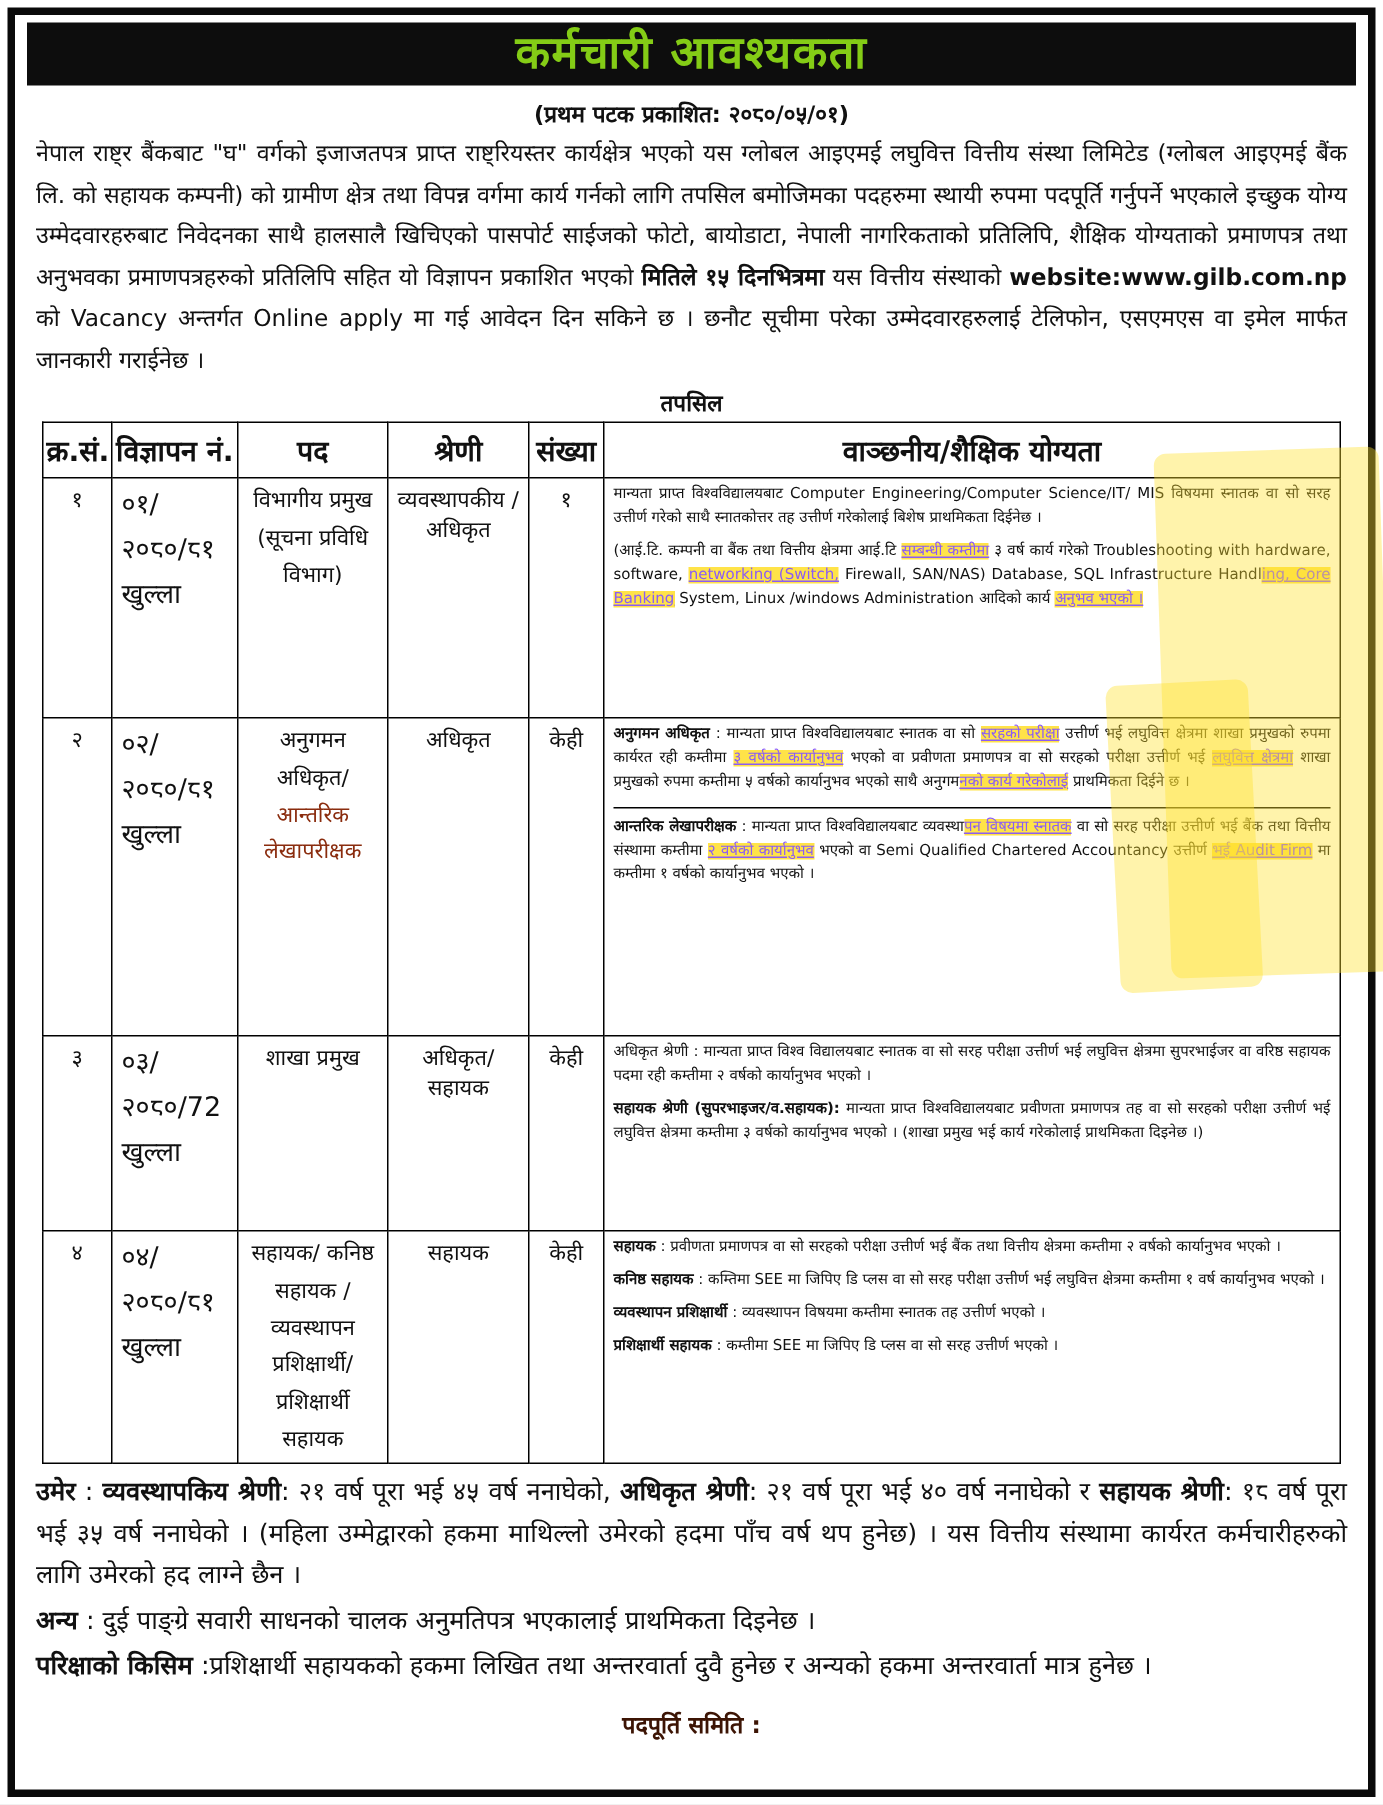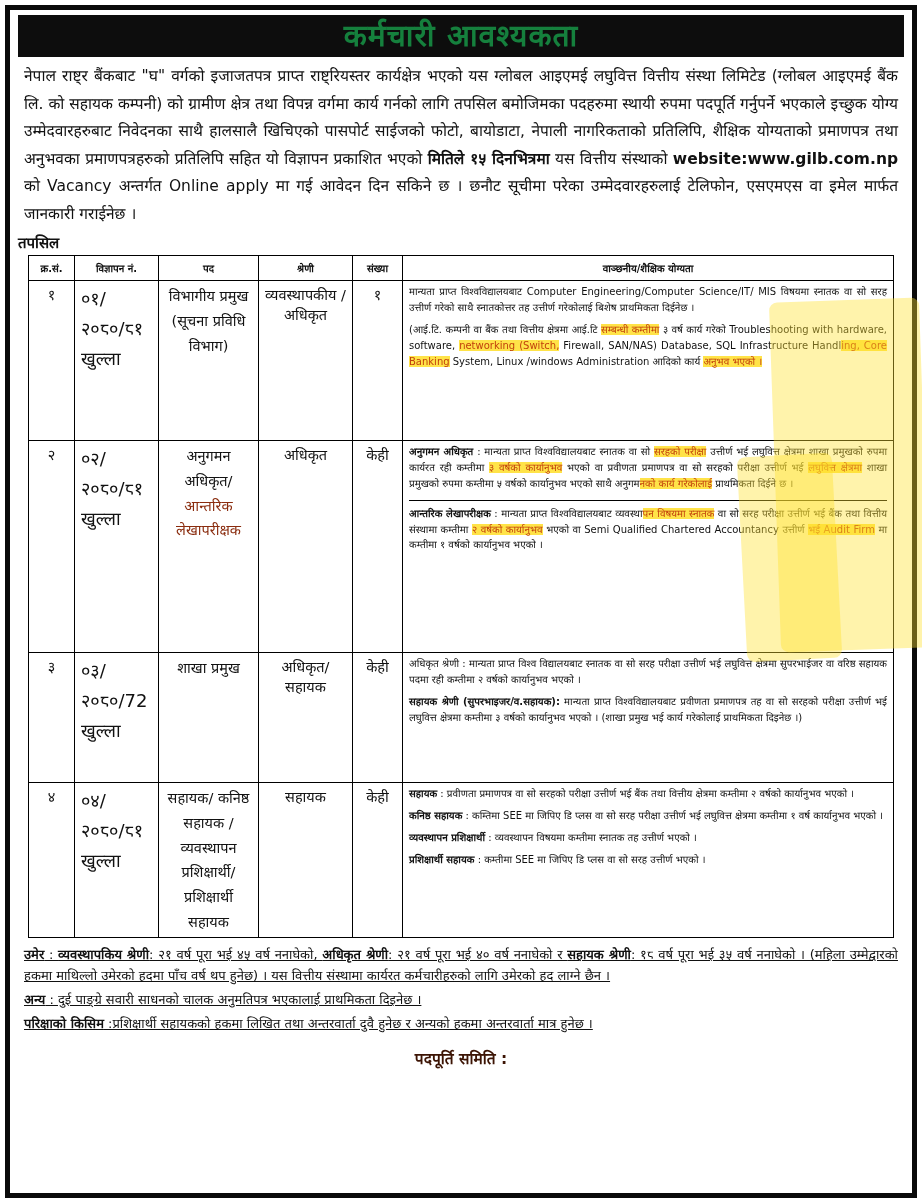--- a/index.html
+++ b/index.html
@@ -1,60 +1,61 @@
 <!DOCTYPE html>
 <html lang="ne"><head>
 <meta charset="utf-8">
 <style>
   html,body{margin:0;padding:0;background:#e8e8e8;}
   body{font-family:"DejaVu Sans","Liberation Sans",sans-serif;color:#111;}
   .page{position:relative;width:922px;height:1203px;background:#fff;box-sizing:border-box;margin:0 auto;}
   .frame{position:absolute;inset:5px;border:5px solid #0a0a0a;box-sizing:border-box;padding:4px 8px;overflow:hidden;background:#fff;}
 
-  .titlebar{background:#0d0d0d;color:#15803d;text-align:center;height:42px;line-height:42px;
+  .titlebar{background:#0d0d0d;color:#84cc16;text-align:center;height:42px;line-height:42px;
     font-size:30px;font-weight:bold;letter-spacing:1px;margin:1px 0 6px 0;}
   .published{text-align:center;font-weight:bold;font-size:15px;margin:8px 0 4px 0;}
 
   .intro{font-size:15.5px;line-height:1.78;text-align:justify;margin:2px 6px 0 6px;}
   .intro .b{font-weight:bold;}
 
-  .tapasil{text-align:left;font-weight:bold;font-size:15px;margin:4px 0 3px 0;}
+  .tapasil{text-align:center;font-weight:bold;font-size:15px;margin:4px 0 3px 0;}
 
   table.vac{border-collapse:collapse;table-layout:fixed;width:866px;margin:0 auto;}
   table.vac th,table.vac td{border:1.6px solid #000;vertical-align:top;padding:3px 6px;box-sizing:border-box;}
-  table.vac th{font-size:10px;font-weight:bold;text-align:center;padding:5px 2px;}
+  table.vac th{font-size:19px;font-weight:bold;text-align:center;padding:5px 2px;}
   td.c{text-align:center;font-size:14.5px;padding-top:8px;}
   td.adno{font-size:18px;white-space:pre-line;padding-top:8px;padding-left:9px;line-height:1.65;}
   td.post{text-align:center;font-size:14.5px;line-height:1.7;padding-top:8px;margin-left:36px;}
   td.qual{font-size:10px;line-height:1.58;text-align:justify;padding:4px 8px;}
   td.qual p{margin:0 0 6px 0;}
   td.qual p.rule{border-top:1.4px solid #000;padding-top:5px;margin-top:8px;}
   .b{font-weight:bold;}
   .red{color:#8a2c0e;}
-  .hl{background:rgba(255,222,40,.85);color:#c2410c;}
+  .hl{background:rgba(255,222,40,.85);color:#8b5cf6;text-decoration:underline;}
 
-  .notes{font-size:13px;line-height:1.62;margin:6px 6px 0 6px;text-align:justify;text-decoration:underline;}
+  .notes{font-size:17px;line-height:1.62;margin:6px 6px 0 6px;text-align:justify;}
   .notes p{margin:0 0 3px 0;}
 
   .committee{text-align:center;font-weight:bold;font-size:15.5px;color:#3c1404;margin:12px 0 8px 0;}
 
   .wm{position:absolute;background:rgba(255,225,45,.40);pointer-events:none;border-radius:8px;}
   .wm1{left:775px;top:300px;width:150px;height:350px;transform:rotate(-2deg);}
   .wm2{left:742px;top:455px;width:95px;height:205px;transform:rotate(-3deg);}
 </style>
 </head>
 <body>
 
 <div class="page">
   <div class="frame">
 
     <div class="titlebar">
       <span>कर्मचारी आवश्यकता</span>
     </div>
 
+    <div class="published">(प्रथम पटक प्रकाशित: २०८०/०५/०१)</div>
 
     <div class="intro"><span>नेपाल राष्ट्र बैंकबाट "घ" वर्गको इजाजतपत्र प्राप्त राष्ट्रियस्तर कार्यक्षेत्र भएको यस ग्लोबल आइएमई लघुवित्त वित्तीय संस्था लिमिटेड (ग्लोबल आइएमई बैंक लि. को सहायक कम्पनी) को ग्रामीण क्षेत्र तथा विपन्न वर्गमा कार्य गर्नको लागि तपसिल बमोजिमका पदहरुमा स्थायी रुपमा पदपूर्ति गर्नुपर्ने भएकाले इच्छुक योग्य उम्मेदवारहरुबाट निवेदनका साथै हालसालै खिचिएको पासपोर्ट साईजको फोटो, बायोडाटा, नेपाली नागरिकताको प्रतिलिपि, शैक्षिक योग्यताको प्रमाणपत्र तथा अनुभवका प्रमाणपत्रहरुको प्रतिलिपि सहित यो विज्ञापन प्रकाशित भएको </span><span class="b">मितिले १५ दिनभित्रमा</span><span> यस वित्तीय संस्थाको </span><span class="b">website:www.gilb.com.np</span><span> को Vacancy अन्तर्गत Online apply मा गई आवेदन दिन सकिने छ । छनौट सूचीमा परेका उम्मेदवारहरुलाई टेलिफोन, एसएमएस वा इमेल मार्फत जानकारी गराईनेछ ।</span></div>
 
     <div class="tapasil">तपसिल</div>
 
     <table class="vac">
       <colgroup>
           <col style="width:46px">
           <col style="width:84px">
           <col style="width:100px">

